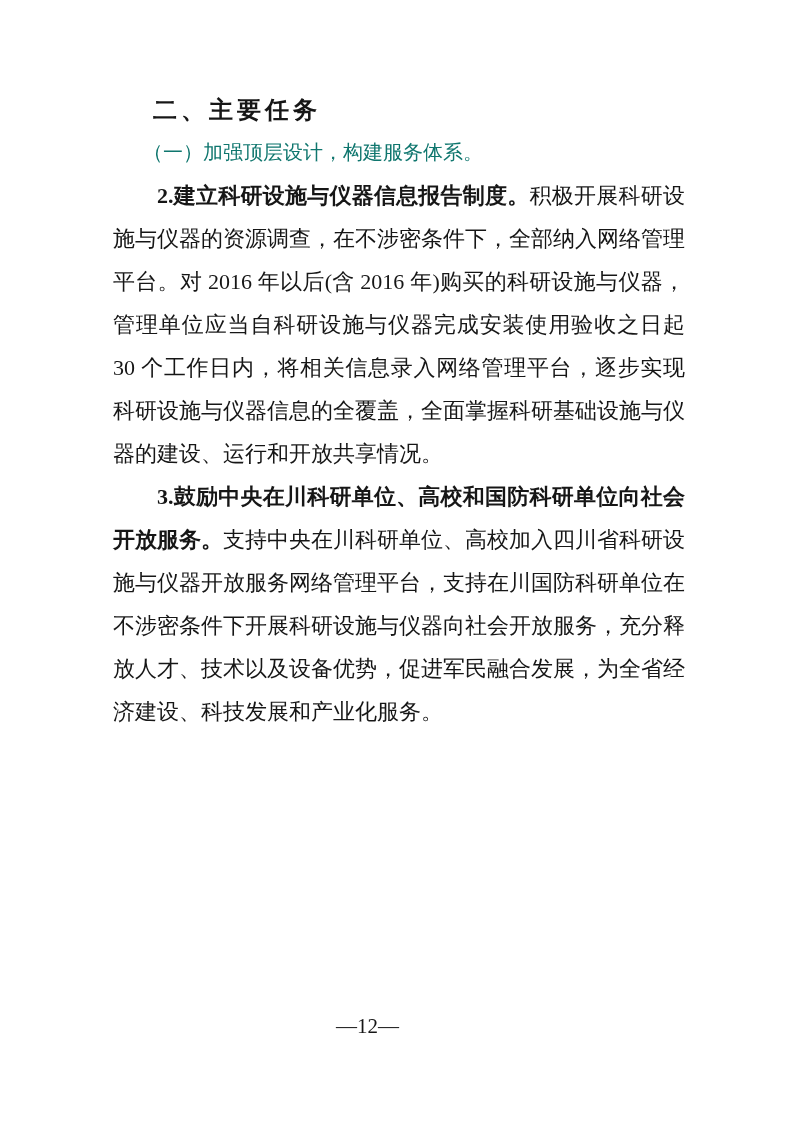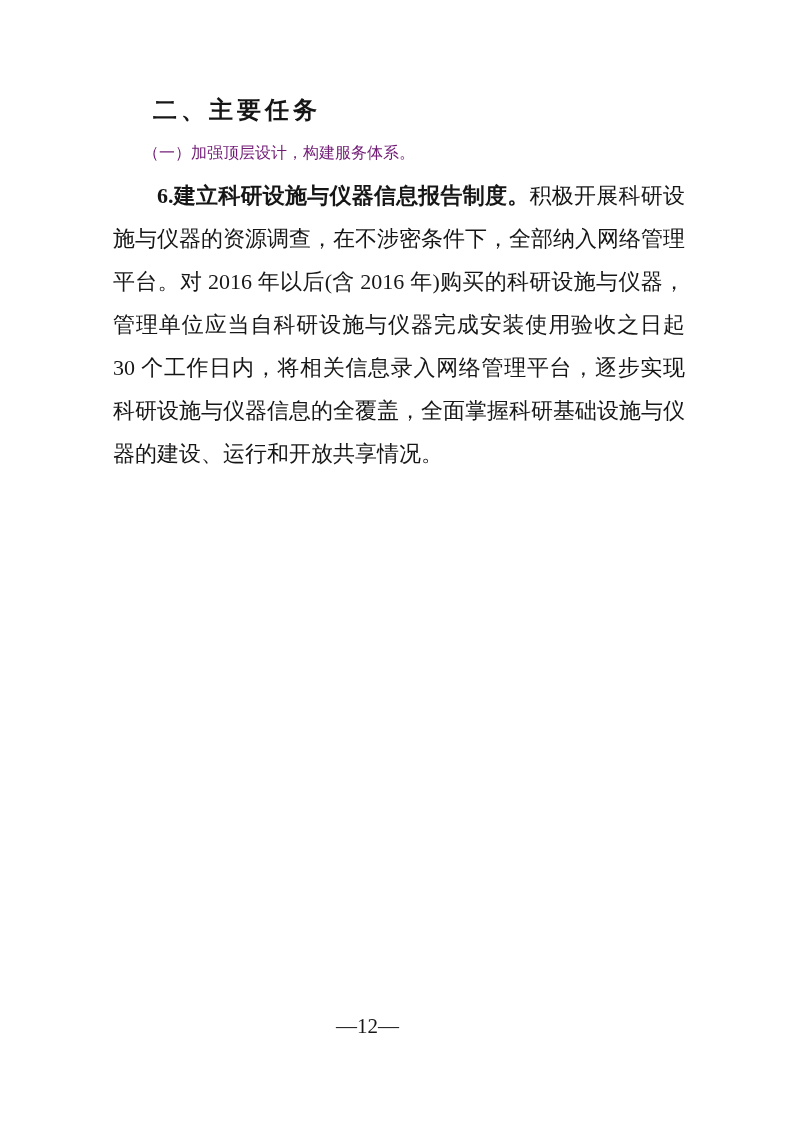--- a/index.html
+++ b/index.html
@@ -35,24 +35,24 @@
     font-size: 24px;
     font-weight: 700;
     line-height: 43px;
     letter-spacing: 4px;
     text-indent: 40px;
     color: #161616;
   }
   p.sub-heading {
     margin: 0;
     font-family: "Liberation Serif", "DejaVu Serif", serif;
-    font-size: 16px;
+    font-size: 20px;
     line-height: 43px;
     text-indent: 30px;
-    color: #701a75;
+    color: #0f766e;
   }
   p.para {
     margin: 0;
     text-indent: 2em;
     color: #161616;
   }
   .para .lead {
     font-weight: 700;
   }
   .pageno {
@@ -69,18 +69,19 @@
 </style>
 </head>
 <body>
 
 <div class="page">
   <h1 class="sec-heading">二、主要任务</h1>
 
   <p class="sub-heading doc-text">（一）加强顶层设计，构建服务体系。</p>
 
 
-  <p class="para doc-text"><span class="lead">6.建立科研设施与仪器信息报告制度。</span><span>积极开展科研设施与仪器的资源调查，在不涉密条件下，全部纳入网络管理平台。对 2016 年以后(含 2016 年)购买的科研设施与仪器，管理单位应当自科研设施与仪器完成安装使用验收之日起 30 个工作日内，将相关信息录入网络管理平台，逐步实现科研设施与仪器信息的全覆盖，全面掌握科研基础设施与仪器的建设、运行和开放共享情况。</span></p>
+  <p class="para doc-text"><span class="lead">2.建立科研设施与仪器信息报告制度。</span><span>积极开展科研设施与仪器的资源调查，在不涉密条件下，全部纳入网络管理平台。对 2016 年以后(含 2016 年)购买的科研设施与仪器，管理单位应当自科研设施与仪器完成安装使用验收之日起 30 个工作日内，将相关信息录入网络管理平台，逐步实现科研设施与仪器信息的全覆盖，全面掌握科研基础设施与仪器的建设、运行和开放共享情况。</span></p>
 
+  <p class="para doc-text"><span class="lead">3.鼓励中央在川科研单位、高校和国防科研单位向社会开放服务。</span><span>支持中央在川科研单位、高校加入四川省科研设施与仪器开放服务网络管理平台，支持在川国防科研单位在不涉密条件下开展科研设施与仪器向社会开放服务，充分释放人才、技术以及设备优势，促进军民融合发展，为全省经济建设、科技发展和产业化服务。</span></p>
 
 </div>
 
 <div class="pageno">—12—</div>
 
 </body></html>

